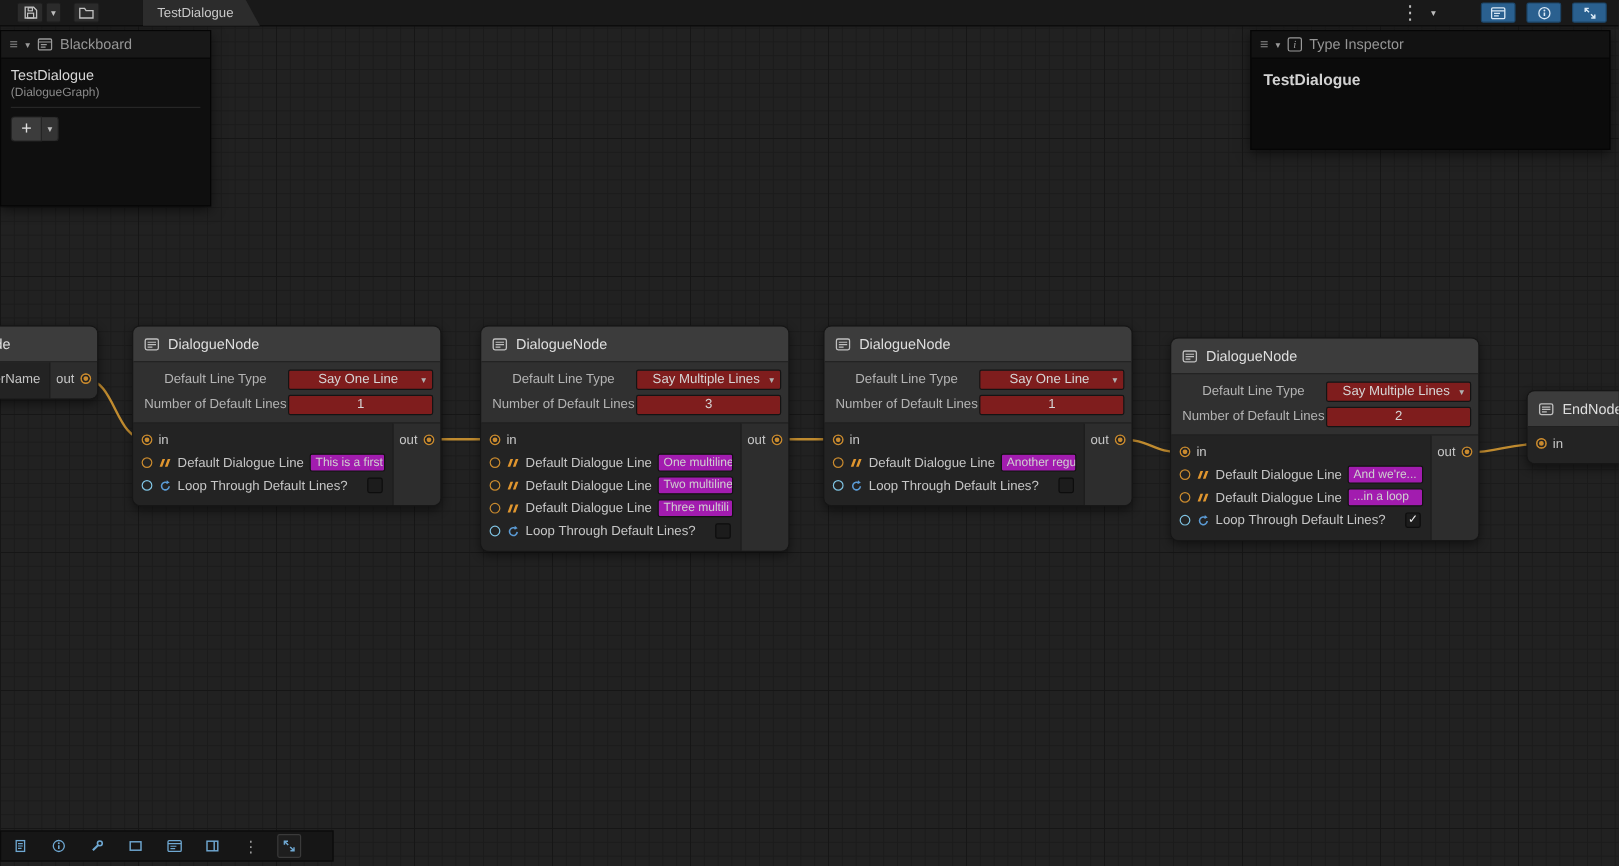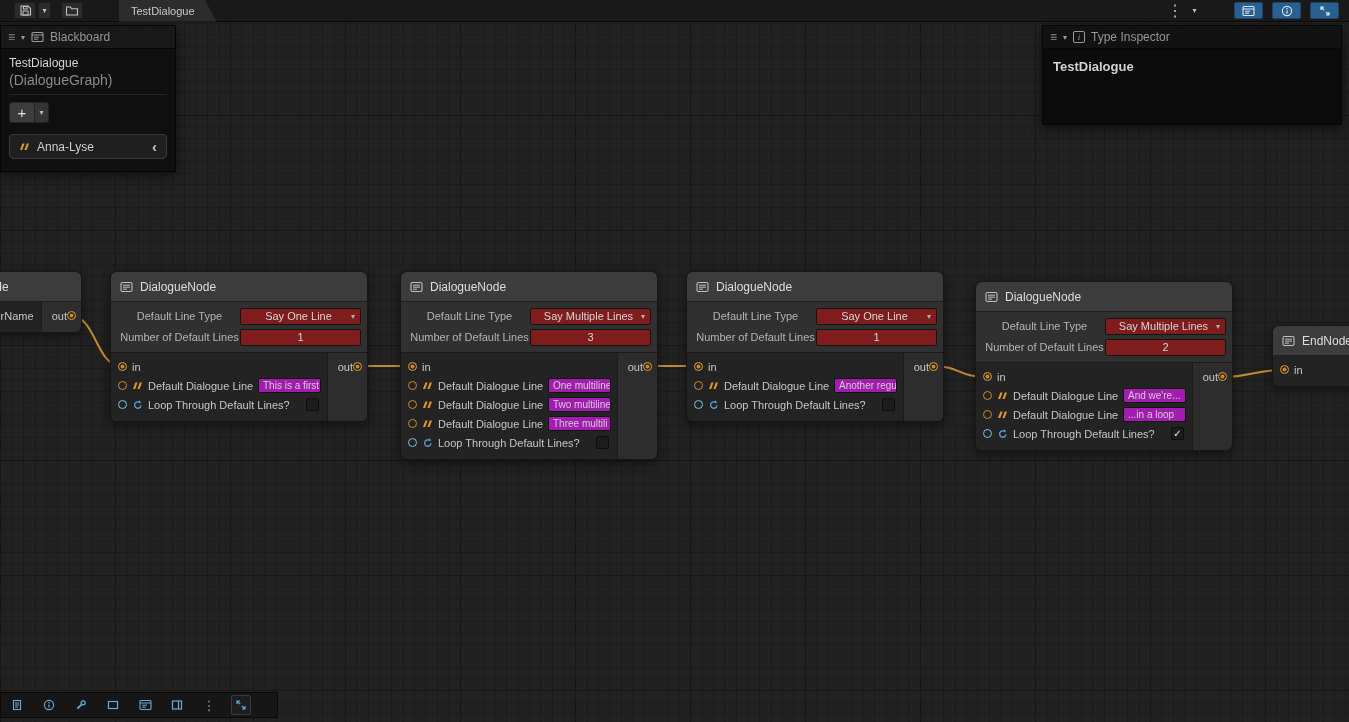--- a/index.html
+++ b/index.html
@@ -34,21 +34,21 @@
   .panel-header{height:23px;display:flex;align-items:center;gap:6px;padding:0 7px;
     background:#181818;border-bottom:1px solid #060606;color:#969696;font-size:12px;}
   .ph-grip{color:#8a8a8a;font-size:12px;line-height:1;cursor:grab;}
   .ph-arrow{color:#9a9a9a;font-size:8px;cursor:pointer;}
   .ph-ico{width:13px;height:13px;display:flex;align-items:center;justify-content:center;color:#9a9a9a;}
   .info-badge{width:12px;height:12px;border:1px solid #9a9a9a;border-radius:2px;color:#9a9a9a;
     font-size:9px;font-style:italic;display:flex;align-items:center;justify-content:center;font-family:"Liberation Serif",serif;}
   #blackboard{left:0;top:25px;width:176px;height:147px;}
   .bb-body{padding:7px 8px 8px;}
   .bb-name{font-size:12px;color:#d6d6d6;}
-  .bb-type{font-size:14px;color:#8a8a8a;margin-top:2px;padding-bottom:6px;border-bottom:1px solid #262626;}
+  .bb-type{font-size:10px;color:#8a8a8a;margin-top:2px;padding-bottom:6px;border-bottom:1px solid #262626;}
   .bb-addrow{display:flex;margin-top:7px;}
   .bb-add{width:26px;height:21px;background:#3c3c3c;border:1px solid #242424;border-radius:3px 0 0 3px;
     color:#e0e0e0;font-size:15px;display:flex;align-items:center;justify-content:center;cursor:pointer;}
   .bb-add-dd{width:14px;height:21px;background:#343434;border:1px solid #242424;border-left:none;
     border-radius:0 3px 3px 0;color:#bdbdbd;font-size:8px;display:flex;align-items:center;justify-content:center;cursor:pointer;}
   .bb-field{margin-top:11px;height:25px;background:#1f1f1f;border:1px solid #3a3a3a;border-radius:4px;
     display:flex;align-items:center;gap:7px;padding:0 9px;cursor:pointer;}
   .bb-field-label{flex:1;font-size:12px;color:#cfcfcf;}
   .bb-chevron{color:#c2c2c2;font-size:15px;line-height:1;font-weight:bold;}
   #graph-inspector{left:1042px;top:25px;width:300px;height:100px;background:#0b0b0b;}
@@ -76,21 +76,21 @@
   .port-dot.filled{background:#c98a2e;box-shadow:inset 0 0 0 1.5px #232323;}
   .port-dot.bool{border-color:#7fc3e2;}
   .inline-icon{flex:none;display:flex;}
   .port-label{color:#c6c6c6;font-size:11px;white-space:nowrap;overflow:hidden;}
   .port-field{margin-left:auto;margin-right:2px;flex:none;width:63px;height:15px;background:#a21caf;
     border:1px solid #121212;border-radius:2px;color:#d0d0d0;font-size:10px;line-height:13px;
     padding:0 4px;white-space:nowrap;overflow:hidden;cursor:text;}
   .port-check{margin-left:auto;margin-right:42px;flex:none;width:13px;height:13px;background:#1c1c1c;
     border:1px solid #0d0d0d;border-radius:2px;color:#ececec;font-size:10px;line-height:11px;
     text-align:center;cursor:pointer;}
-  .out-row{display:flex;align-items:center;justify-content:flex-end;gap:0;height:19px;color:#c6c6c6;cursor:crosshair;}
+  .out-row{display:flex;align-items:center;justify-content:flex-end;gap:5px;height:19px;color:#c6c6c6;cursor:crosshair;}
   
   #edges{position:absolute;left:0;top:0;width:1349px;height:722px;z-index:5;pointer-events:none;}
   #edges path{pointer-events:stroke;}
   
   .bottombar{position:absolute;left:0;bottom:4px;width:278px;height:26px;background:#161616;
     border:1px solid #0a0a0a;display:flex;align-items:center;padding:0 6px;gap:12px;z-index:30;}
   .bb-btn{width:20px;height:20px;display:flex;align-items:center;justify-content:center;
     color:#6fa8d2;cursor:pointer;}
   .bb-btn.gray{color:#9a9a9a;font-size:13px;}
   .bb-btn.boxed{border:1px solid #3a3a3a;border-radius:2px;background:#1e1e1e;}
@@ -478,29 +478,20 @@
         </span>
       <span>Blackboard</span>
     </div>
     <div class="bb-body">
       <div class="bb-name">TestDialogue</div>
       <div class="bb-type">(DialogueGraph)</div>
       <div class="bb-addrow">
         <span class="bb-add">+</span>
         <span class="bb-add-dd">▾</span>
       </div>
-      <div class="bb-field">
-        <span class="inline-icon">
-            <svg class="ic" width="11" height="9">
-              <use href="#sym-quote"></use>
-            </svg>
-          </span>
-        <span class="bb-field-label">Anna-Lyse</span>
-        <span class="bb-chevron">‹</span>
-      </div>
     </div>
   </div>
 
   <div class="panel" id="graph-inspector">
     <div class="panel-header" style="background:#121212;">
       <span class="ph-grip">≡</span>
       <span class="ph-arrow">▾</span>
       <span class="info-badge">i</span>
       <span>Type Inspector</span>
     </div>

